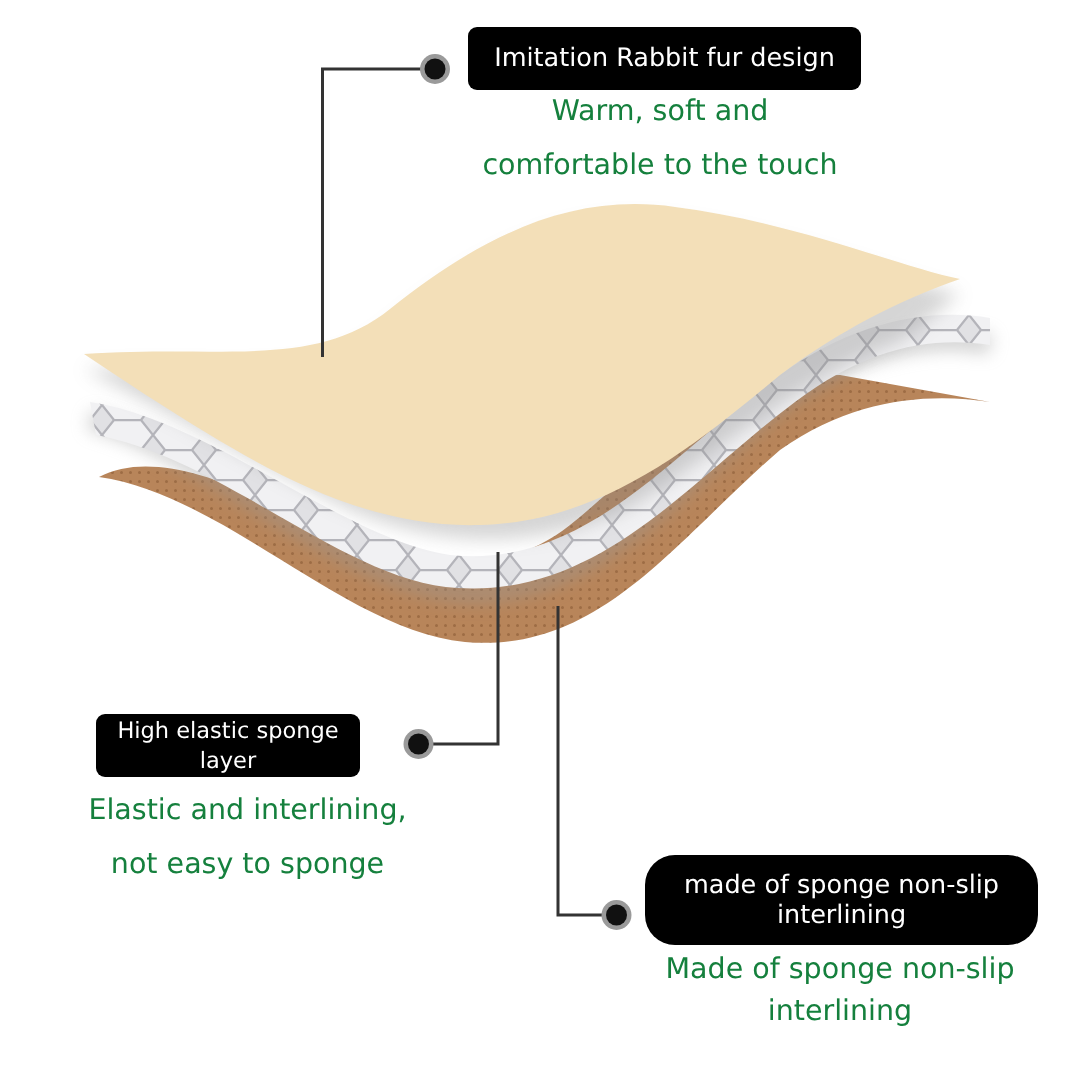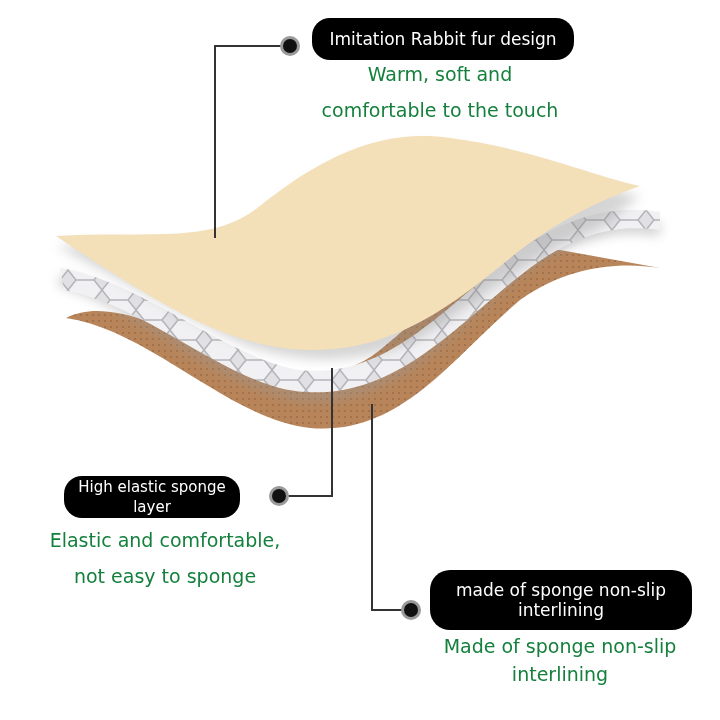--- a/index.html
+++ b/index.html
@@ -1,19 +1,19 @@
 <!DOCTYPE html>
 <html><head>
 <meta charset="utf-8">
 <style>
   html, body { margin:0; padding:0; background:#ffffff; }
   body { width:720px; height:720px; position:relative; overflow:hidden;
          font-family:"DejaVu Sans", sans-serif; color:#111; }
   .layer-art { position:absolute; left:0; top:0; width:720px; height:720px; }
-  .pill { position:absolute; background:#000; color:#fff; border-radius:18px;
+  .pill { position:absolute; background:#000; color:#fff; border-radius:6px;
           text-align:center; font-size:17px; line-height:20px;
           display:flex; align-items:center; justify-content:center; }
   .desc { position:absolute; text-align:center; font-size:19px; line-height:36px; color:#15803d; }
   .dot { position:absolute; width:14px; height:14px; border-radius:50%;
          background:#111; box-shadow:0 0 0 3px #9a9a9a; }
 </style>
 </head>
 <body>
 
 <svg class="layer-art" viewBox="0 0 720 720">
@@ -49,21 +49,21 @@
 <div class="dot" style="left:283px;top:39px;"></div>
 <div class="pill" style="left:312px;top:18px;width:262px;height:42px;">Imitation Rabbit fur design</div>
 <div class="desc" style="left:300px;top:56px;width:280px;">
   <div>Warm, soft and</div>
   <div>comfortable to the touch</div>
 </div>
 
 <div class="pill" style="left:64px;top:476px;width:176px;height:42px;font-size:15px;">High elastic sponge layer</div>
 <div class="dot" style="left:272px;top:489px;"></div>
 <div class="desc" style="left:30px;top:522px;width:270px;">
-  <div>Elastic and comfortable,</div>
+  <div>Elastic and interlining,</div>
   <div>not easy to sponge</div>
 </div>
 
 <div class="dot" style="left:404px;top:603px;"></div>
 <div class="pill" style="left:430px;top:570px;width:262px;height:60px;flex-direction:column;border-radius:20px;">
   <div>made of sponge non-slip</div>
   <div>interlining</div>
 </div>
 <div class="desc" style="left:420px;top:632px;width:280px;line-height:28px;">
   <div>Made of sponge non-slip</div>

